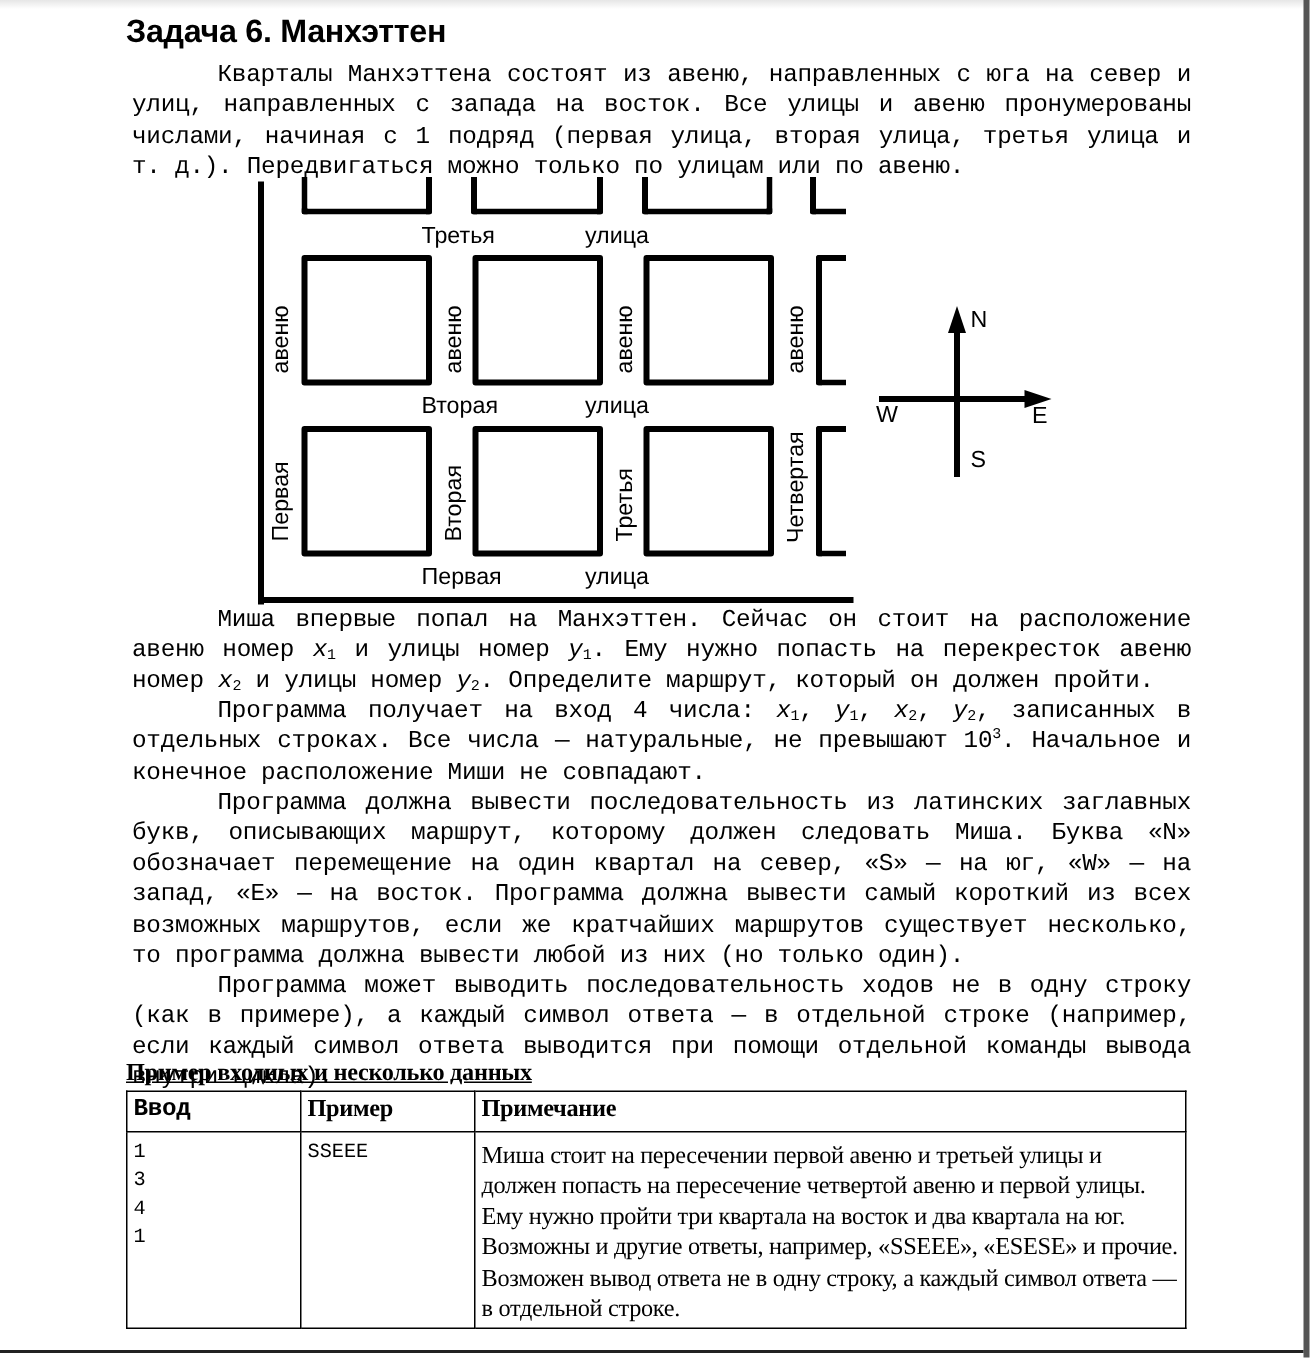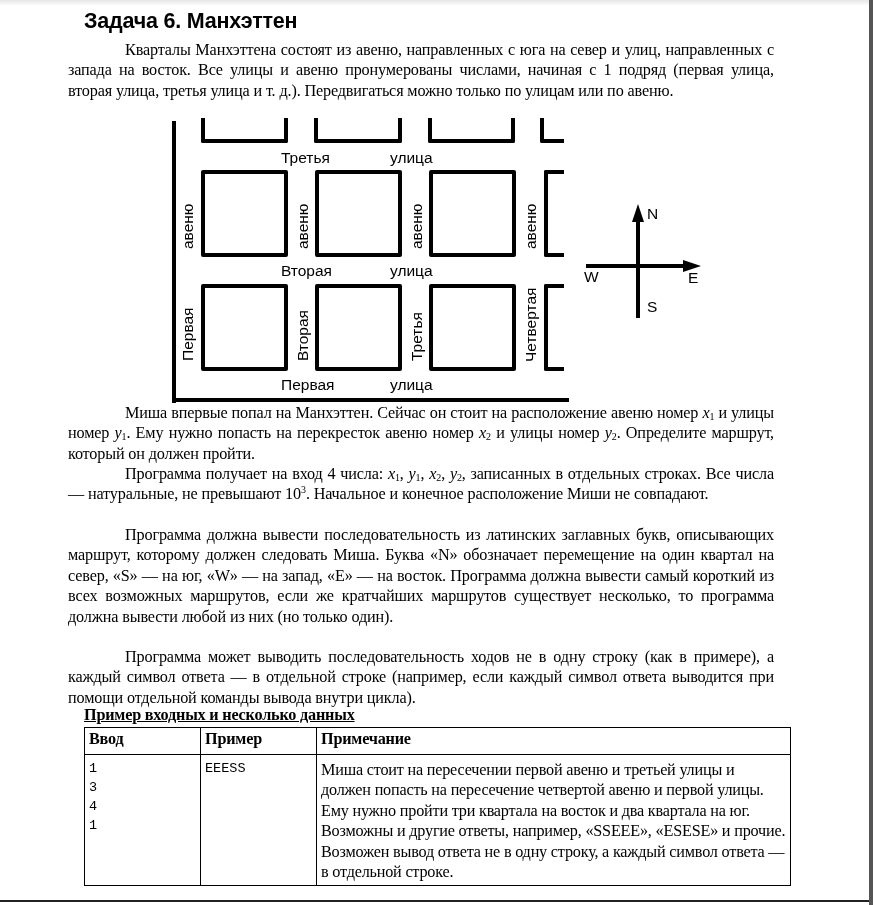--- a/index.html
+++ b/index.html
@@ -19,24 +19,25 @@
     .bottomline {
       position: absolute; left: 0; top: 900px; width: 869px; height: 2px;
       background: #222;
     }
     .title {
       position: absolute; left: 84px; top: 9px;
       font-family: "Liberation Sans", sans-serif; font-weight: bold;
       font-size: 21.5px; letter-spacing: -0.2px; margin: 0;
     }
     .para {
-      position: absolute; left: 68px; width: 706px;
+      position: absolute; left: 88px; width: 706px;
       font-size: 16.2px; line-height: 20.4px;
       text-align: justify; text-indent: 57px; margin: 0;
       letter-spacing: -0.15px;
+      font-family: Liberation Mono, monospace;
     }
     .para i { font-style: italic; }
     .para sub { font-size: 10px; vertical-align: -2px; line-height: 0; }
     .para sup { font-size: 10px; vertical-align: 6px; line-height: 0; }
     #p1 { top: 40px; }
     #p2 { top: 403px; }
     #p3 { top: 464px; }
     #p4 { top: 525px; }
     #p5 { top: 647px; }
     .subhead {
@@ -69,21 +70,21 @@
     
     table.example {
       position: absolute; left: 84px; top: 727px; width: 707px;
       border-collapse: collapse; font-size: 16.2px;
     }
     table.example th, table.example td {
       border: 1.5px solid #000; vertical-align: top; text-align: left;
       padding: 2px 4px;
     }
     table.example th { font-weight: bold; height: 22px; letter-spacing: -0.2px; }
-    .col-in { width: 107px; }
+    .col-in { width: 107px; font-family: Liberation Mono, monospace; }
     .col-out { width: 107px; }
     .mono {
       font-family: "Liberation Mono", monospace; font-size: 13.5px; line-height: 19px;
       padding-top: 4px !important;
     }
     .mono div { height: 19px; }
     .note {
       text-align: justify; line-height: 20.4px; letter-spacing: -0.2px;
       padding-top: 5px !important; padding-bottom: 3px !important;
     }
@@ -166,17 +167,17 @@
     </tr>
   </thead>
   <tbody>
     <tr>
       <td class="mono">
         <div>1</div>
         <div>3</div>
         <div>4</div>
         <div>1</div>
       </td>
-      <td class="mono">EEESS</td>
+      <td class="mono">SSEEE</td>
       <td class="note">Миша стоит на пересечении первой авеню и третьей улицы и должен попасть на пересечение четвертой авеню и первой улицы. Ему нужно пройти три квартала на восток и два квартала на юг. Возможны и другие ответы, например, «SSEEE», «ESESE» и прочие. Возможен вывод ответа не в одну строку, а каждый символ ответа — в отдельной строке.</td>
     </tr>
   </tbody>
 </table>
 
 </body></html>

